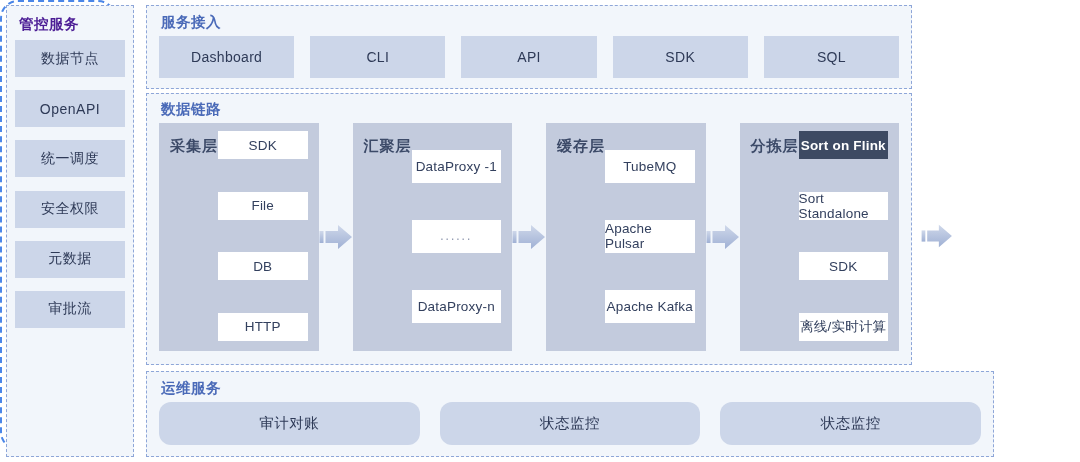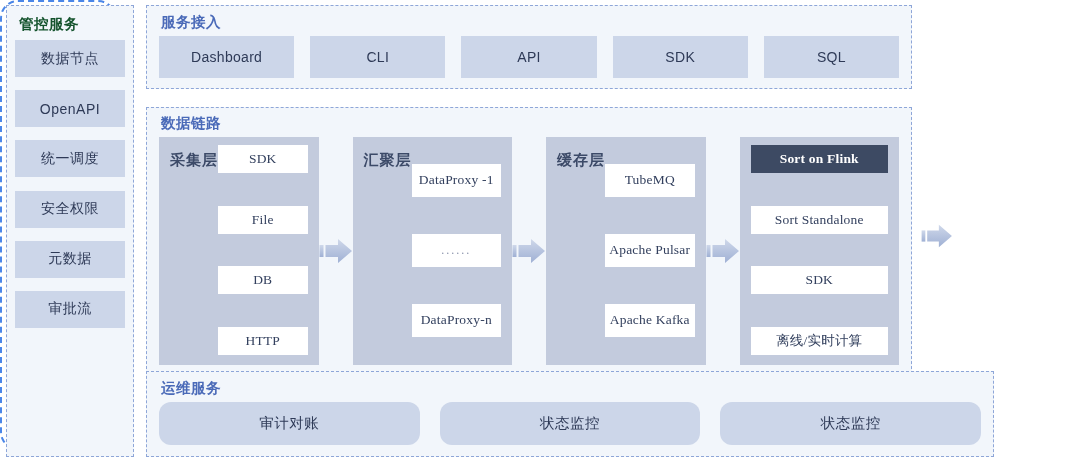--- a/index.html
+++ b/index.html
@@ -17,21 +17,21 @@
     border: 1.5px dashed #8ea6d8;
     background: #f2f6fb;
   }
 
   
   #mgmt-panel {
     left: 6px; top: 5px; width: 128px; height: 452px;
     padding: 6px 8px 4px 8px;
   }
   #mgmt-title {
-    font-size: 14.5px; color: #14532d; font-weight: 600;
+    font-size: 14.5px; color: #4c1d95; font-weight: 600;
     letter-spacing: .5px; margin: 3px 0 6px 4px;
   }
   #mgmt-list {
     display: flex; flex-direction: column;
     justify-content: space-between;
     height: 288px;
   }
   .mgmt-item {
     height: 37px; background: #ccd6e9; color: #2e3a57;
     display: flex; align-items: center; justify-content: center;
@@ -51,23 +51,22 @@
     display: flex; gap: 16px; padding: 0 2px;
   }
   .access-box {
     flex: 1; height: 42px; background: #ccd6e9; color: #2e3a57;
     display: flex; align-items: center; justify-content: center;
     font-size: 14px; letter-spacing: .3px;
   }
 
   
   #pipeline-panel {
-    left: 146px; top: 107px; width: 766px; height: 272px;
+    left: 146px; top: 93px; width: 766px; height: 272px;
     padding: 4px 10px 8px 10px;
-    font-family: Liberation Serif, serif;
   }
   #pipeline-row {
     display: flex; align-items: center;
     height: 228px; padding: 0 2px;
   }
   .layer {
     width: 162px; height: 100%;
     background: #c3cbdd;
     padding: 8px 11px 10px 11px;
     display: flex; 
@@ -216,20 +215,21 @@
       </div>
 
       <div class="arrow-cell">
         <svg class="blockarrow" width="34" height="30" viewBox="0 0 34 30">
           <rect x="0.5" y="9" width="4" height="12" fill="url(#ag1)"></rect>
           <path d="M6.5 9 H19 V3 L33 15 L19 27 V21 H6.5 Z" fill="url(#ag1)"></path>
         </svg>
       </div>
 
       <div class="layer">
+        <div class="layer-title">分拣层</div>
         <div class="layer-items">
           <div class="node dark">Sort on Flink</div>
           <div class="node">Sort Standalone</div>
           <div class="node">SDK</div>
           <div class="node">离线/实时计算</div>
         </div>
       </div>
 
     </div>
   </div>

